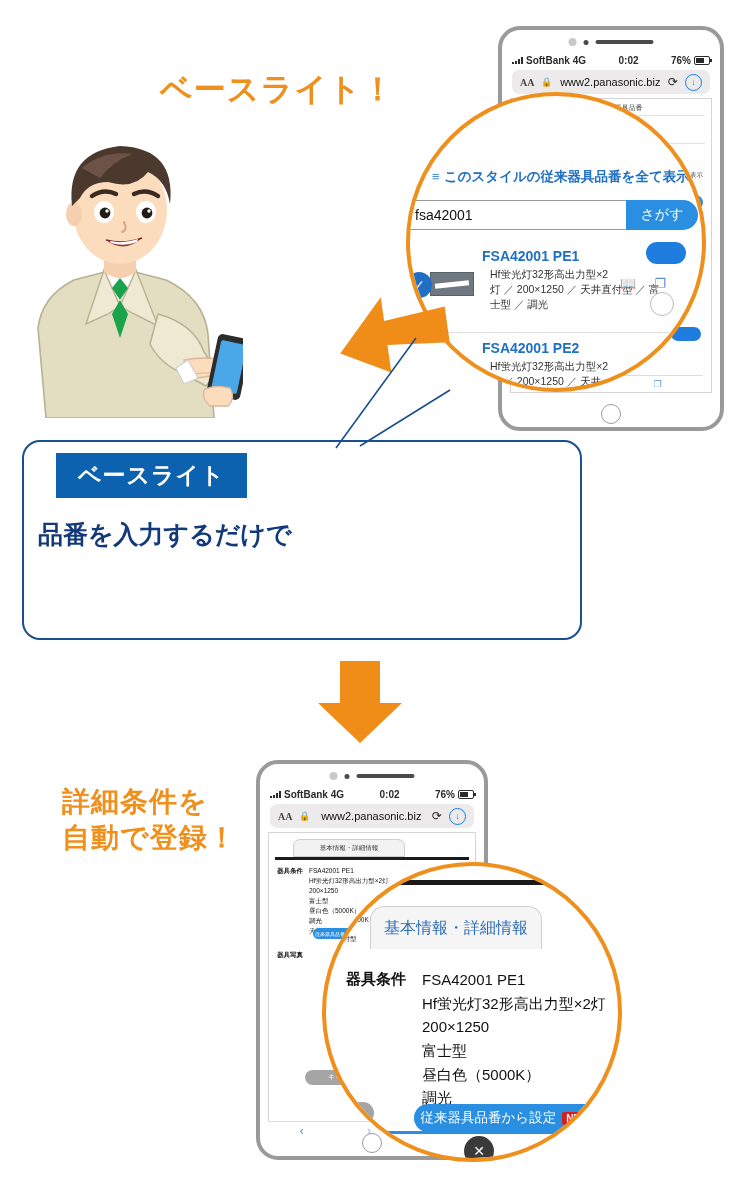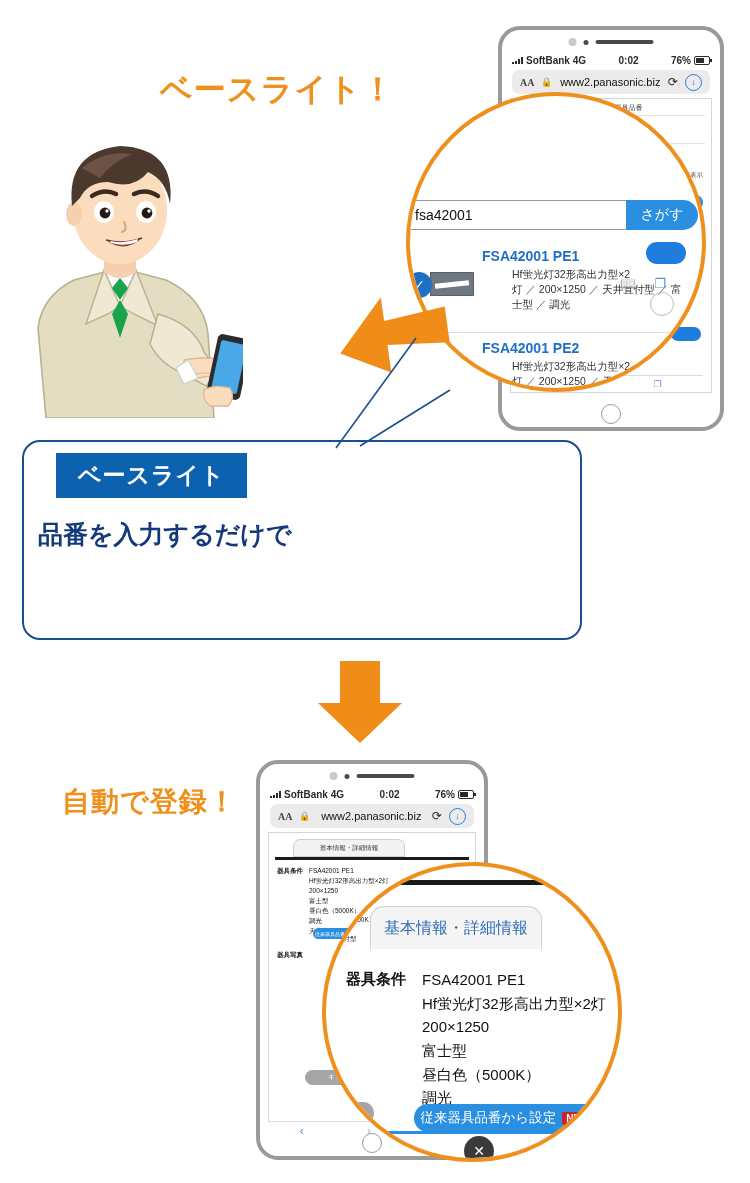--- a/index.html
+++ b/index.html
@@ -158,21 +158,21 @@
   .mt-res2{top:244px;}
   .mt-title{color:#1f6fc4;font-weight:bold;font-size:14px;margin-left:62px;}
   .mt-thumb{
     position:absolute;left:10px;top:24px;width:42px;height:22px;
     background:#6f7780;border:1px solid #55606a;
   }
   .mt-thumb::after{
     content:"";position:absolute;left:4px;top:9px;width:34px;height:5px;
     background:#fff;transform:rotate(-6deg);
   }
-  .mt-desc{margin-left:92px;font-size:10.5px;color:#333;line-height:1.42;margin-top:3px;}
+  .mt-desc{margin-left:70px;font-size:10.5px;color:#333;line-height:1.42;margin-top:3px;}
   .mt-check{
     position:absolute;left:-4px;top:176px;width:26px;height:26px;border-radius:50%;
     background:#1f6fc4;color:#fff;font-size:14px;display:flex;align-items:center;justify-content:center;
   }
   .mt-divider{position:absolute;left:0;right:0;height:1px;background:#e0e0e0;}
   .mt-circle-small{
     position:absolute;right:28px;top:196px;width:22px;height:22px;border-radius:50%;
     border:1.5px solid #b9b9b9;
   }
   .mt-blue-blob{
@@ -334,20 +334,23 @@
     <div class="tp-toolbar">
       <span>📖</span>
       <span>❐</span>
     </div>
   </div>
 
   <div class="home-ind"></div>
 </div>
 
 <div class="mag" id="mag-top">
+  <div class="mt-link">
+    <span class="li">≡</span><span>このスタイルの従来器具品番を全て表示</span>
+  </div>
 
   <div class="mt-input">fsa42001</div>
   <div class="mt-search-btn">さがす</div>
 
   <div class="mt-result mt-res1">
     <div class="mt-thumb"></div>
     <div class="mt-title">FSA42001 PE1</div>
     <div class="mt-desc">
       <div>Hf蛍光灯32形高出力型×2</div>
       <div>灯 ／ 200×1250 ／ 天井直付型 ／ 富</div>
@@ -386,20 +389,21 @@
 <svg class="abs" id="arrow-down" viewBox="0 0 120 90">
   <path d="M60 88 L18 48 L40 48 L40 6 L80 6 L80 48 L102 48 Z" fill="#f08c18"></path>
 </svg>
 
 <svg class="abs pointer-line" style="left:330px;top:330px;width:180px;height:120px;">
   <path d="M6 118 L86 8" stroke="#1a4f8f" stroke-width="1.6" fill="none"></path>
   <path d="M30 116 L120 60" stroke="#1a4f8f" stroke-width="1.6" fill="none"></path>
 </svg>
 
 <div class="abs orange-head" id="bottom-heading">
+  <div>詳細条件を</div>
   <div>自動で登録！</div>
 </div>
 
 <div class="phone" id="phone-bottom">
   <div class="phone-notch">
     <span class="notch-dot1"></span>
     <span class="notch-dot2"></span>
     <span class="notch-bar"></span>
   </div>
 

